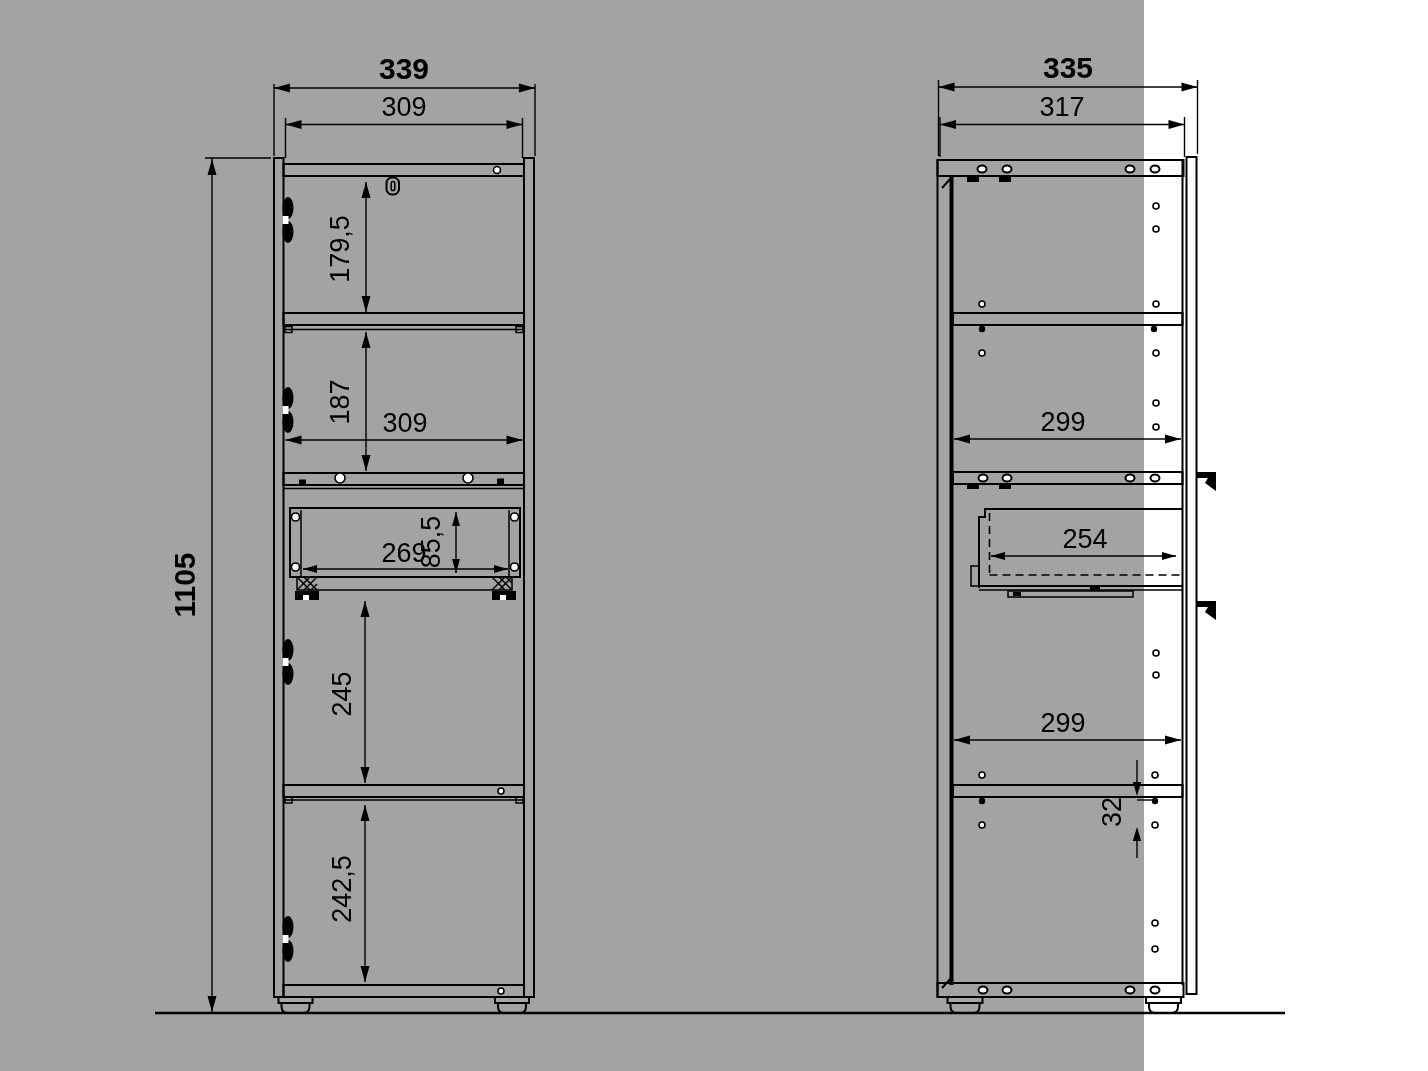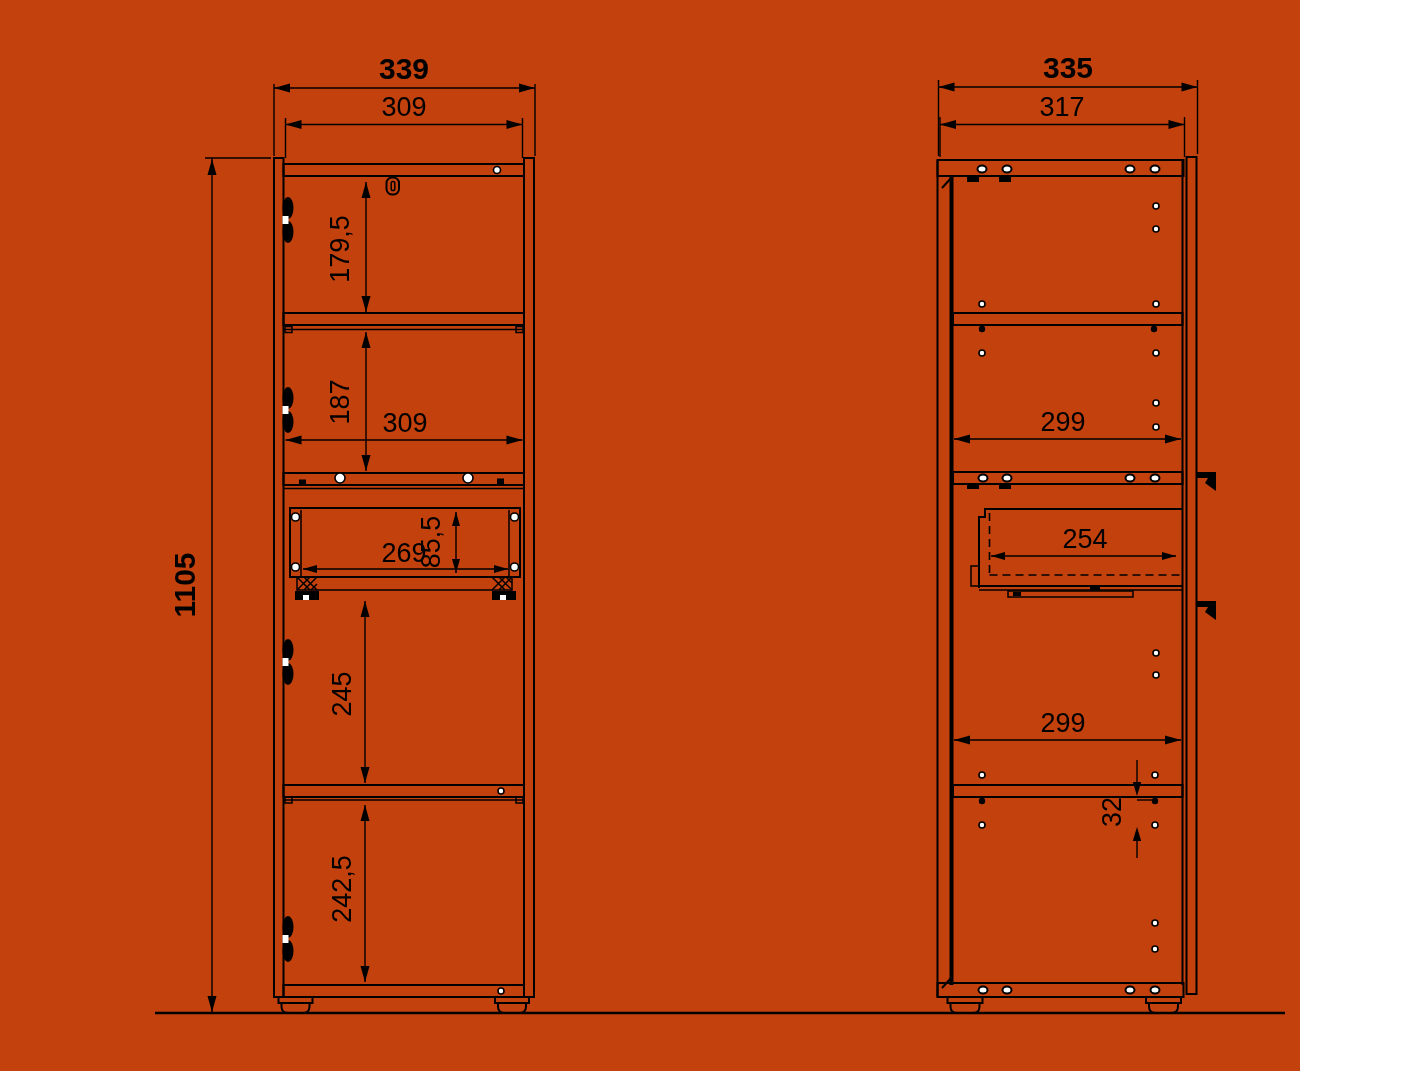--- a/index.html
+++ b/index.html
@@ -1,16 +1,16 @@
 <!DOCTYPE html>
 <html><head>
 <meta charset="utf-8">
 <style>
   html,body{margin:0;padding:0;background:#ffffff;}
-  .page{position:relative;width:1300px;height:1071px;background:#c2410c;
+  .page{position:relative;width:1144px;height:1071px;background:#a3a3a3;
         font-family:"Liberation Sans", sans-serif;}
   svg{display:block;}
   
   .s2 {stroke:#000;stroke-width:2;fill:none;}
   .s25{stroke:#000;stroke-width:2.5;fill:none;}
   .s15{stroke:#000;stroke-width:1.5;fill:none;}
   .s4 {stroke:#000;stroke-width:4;fill:none;}
   .dimline{stroke:#000;stroke-width:1.4;fill:none;}
   .dash{stroke:#000;stroke-width:1.6;fill:none;stroke-dasharray:8 5;}
   .blk{fill:#000;stroke:none;}

